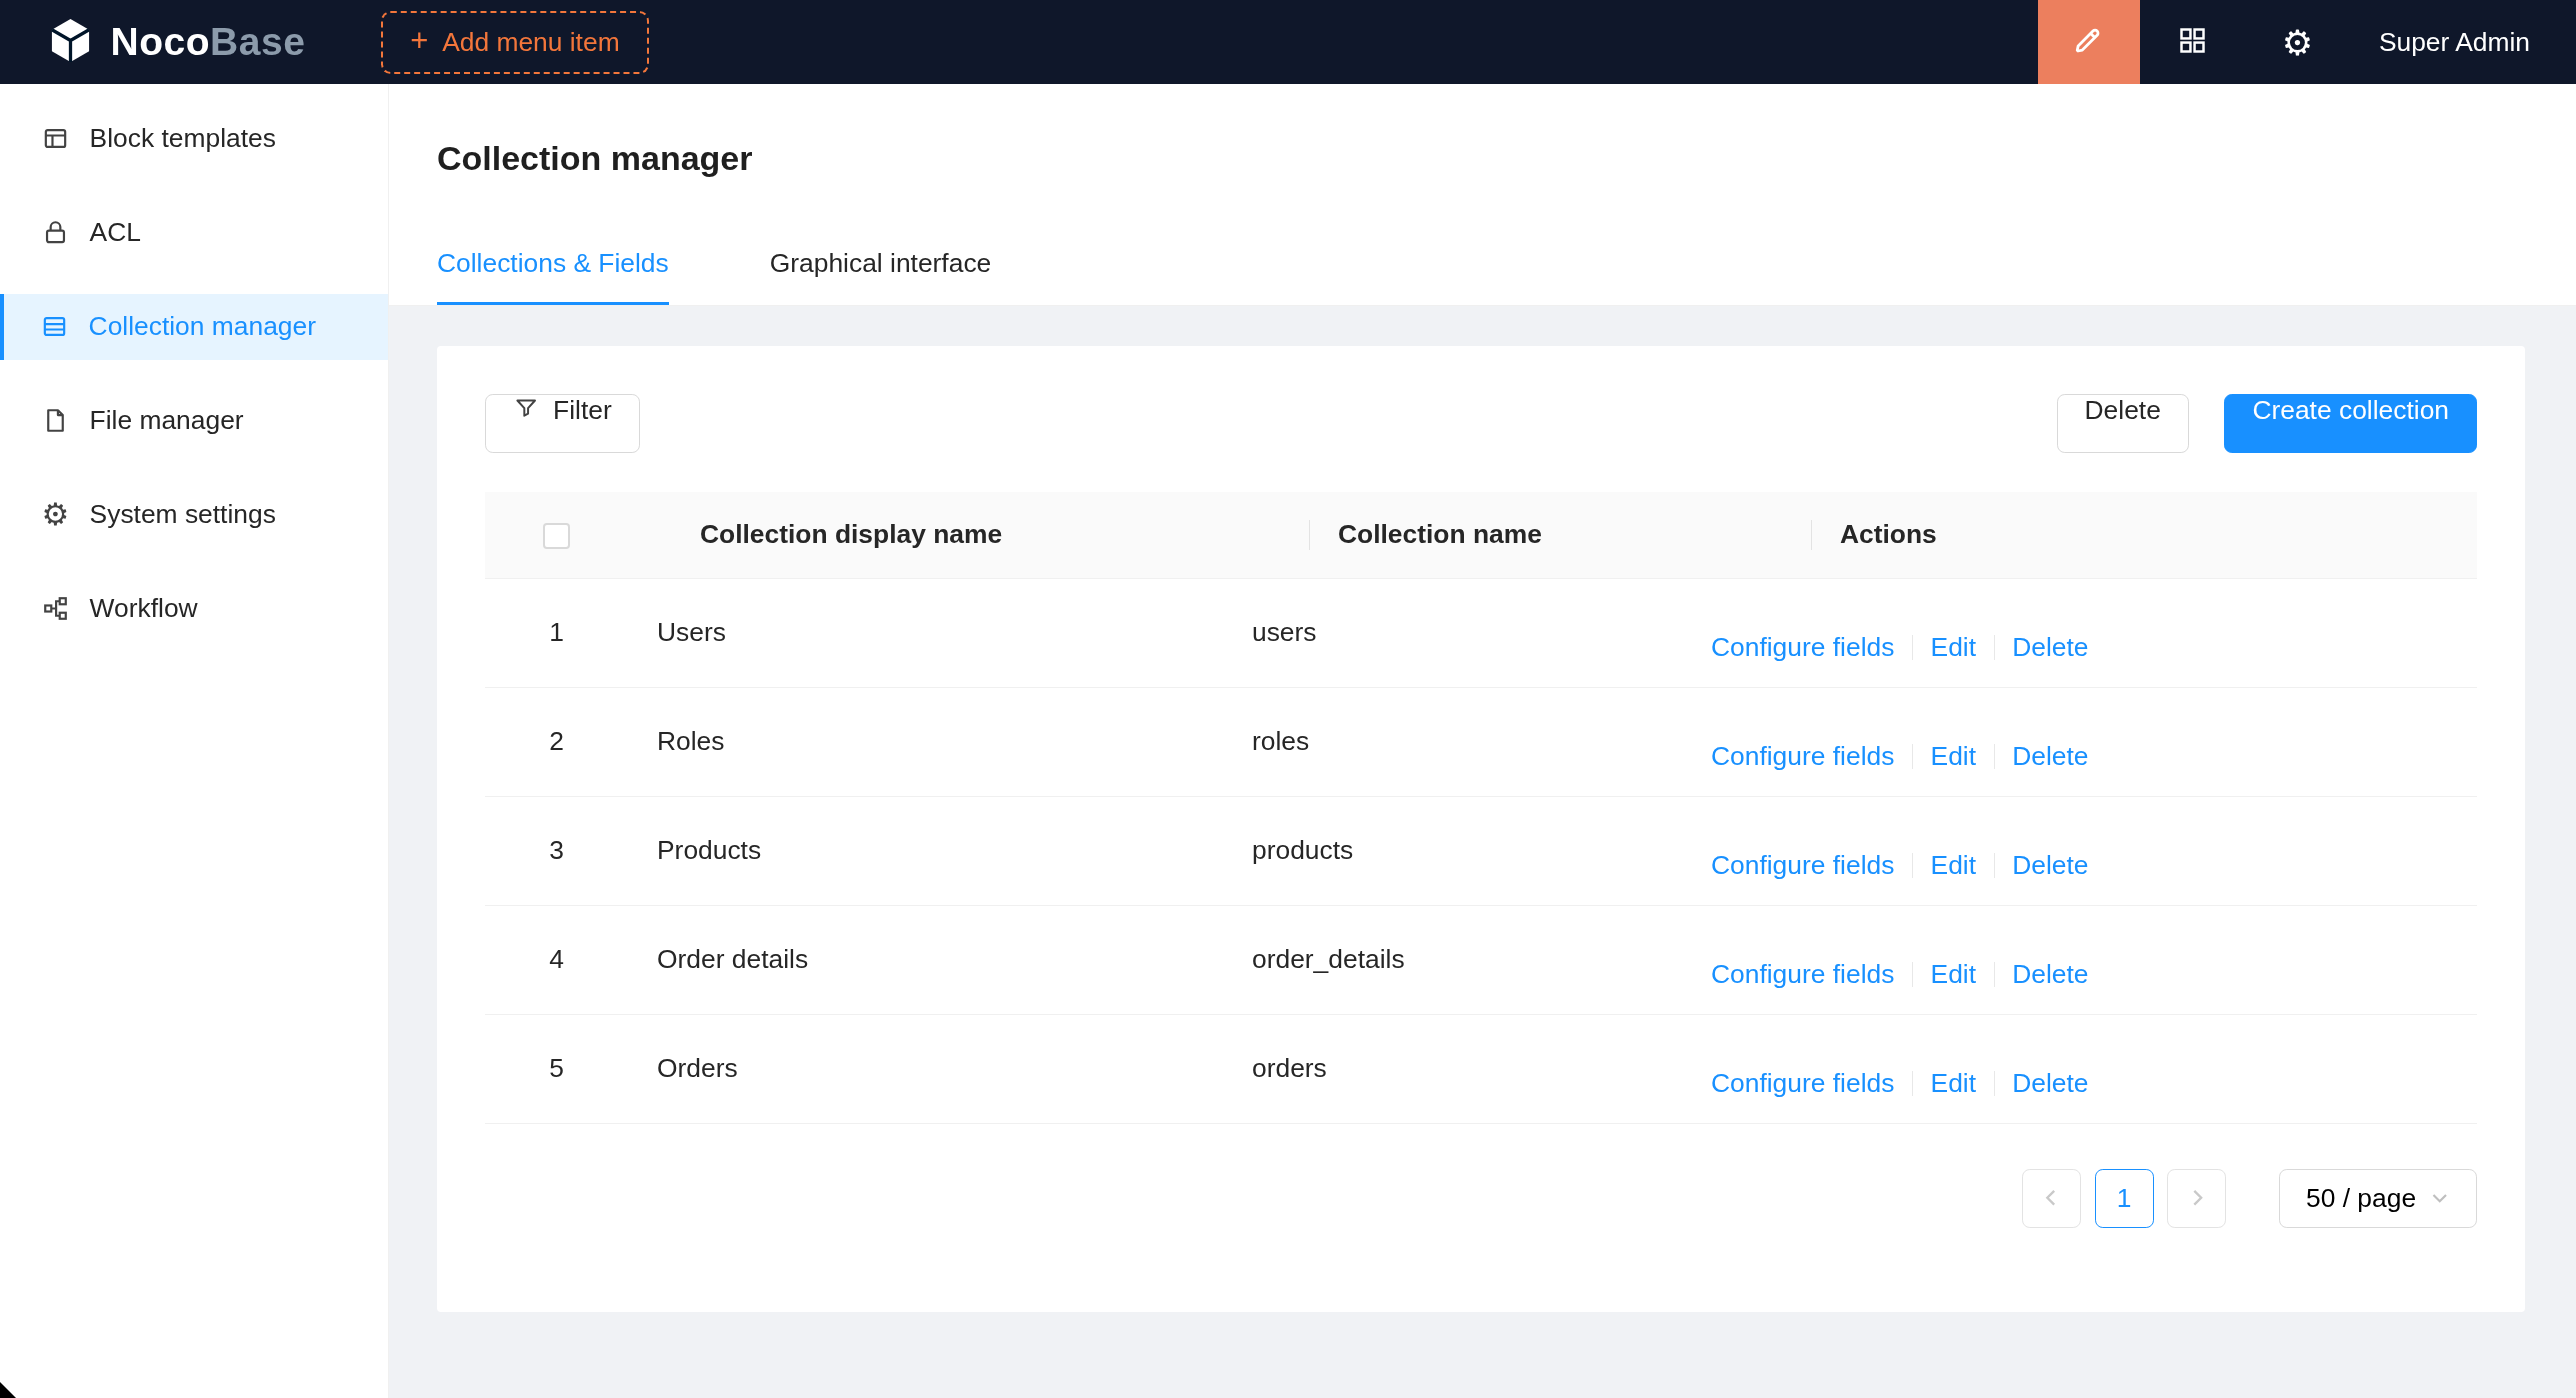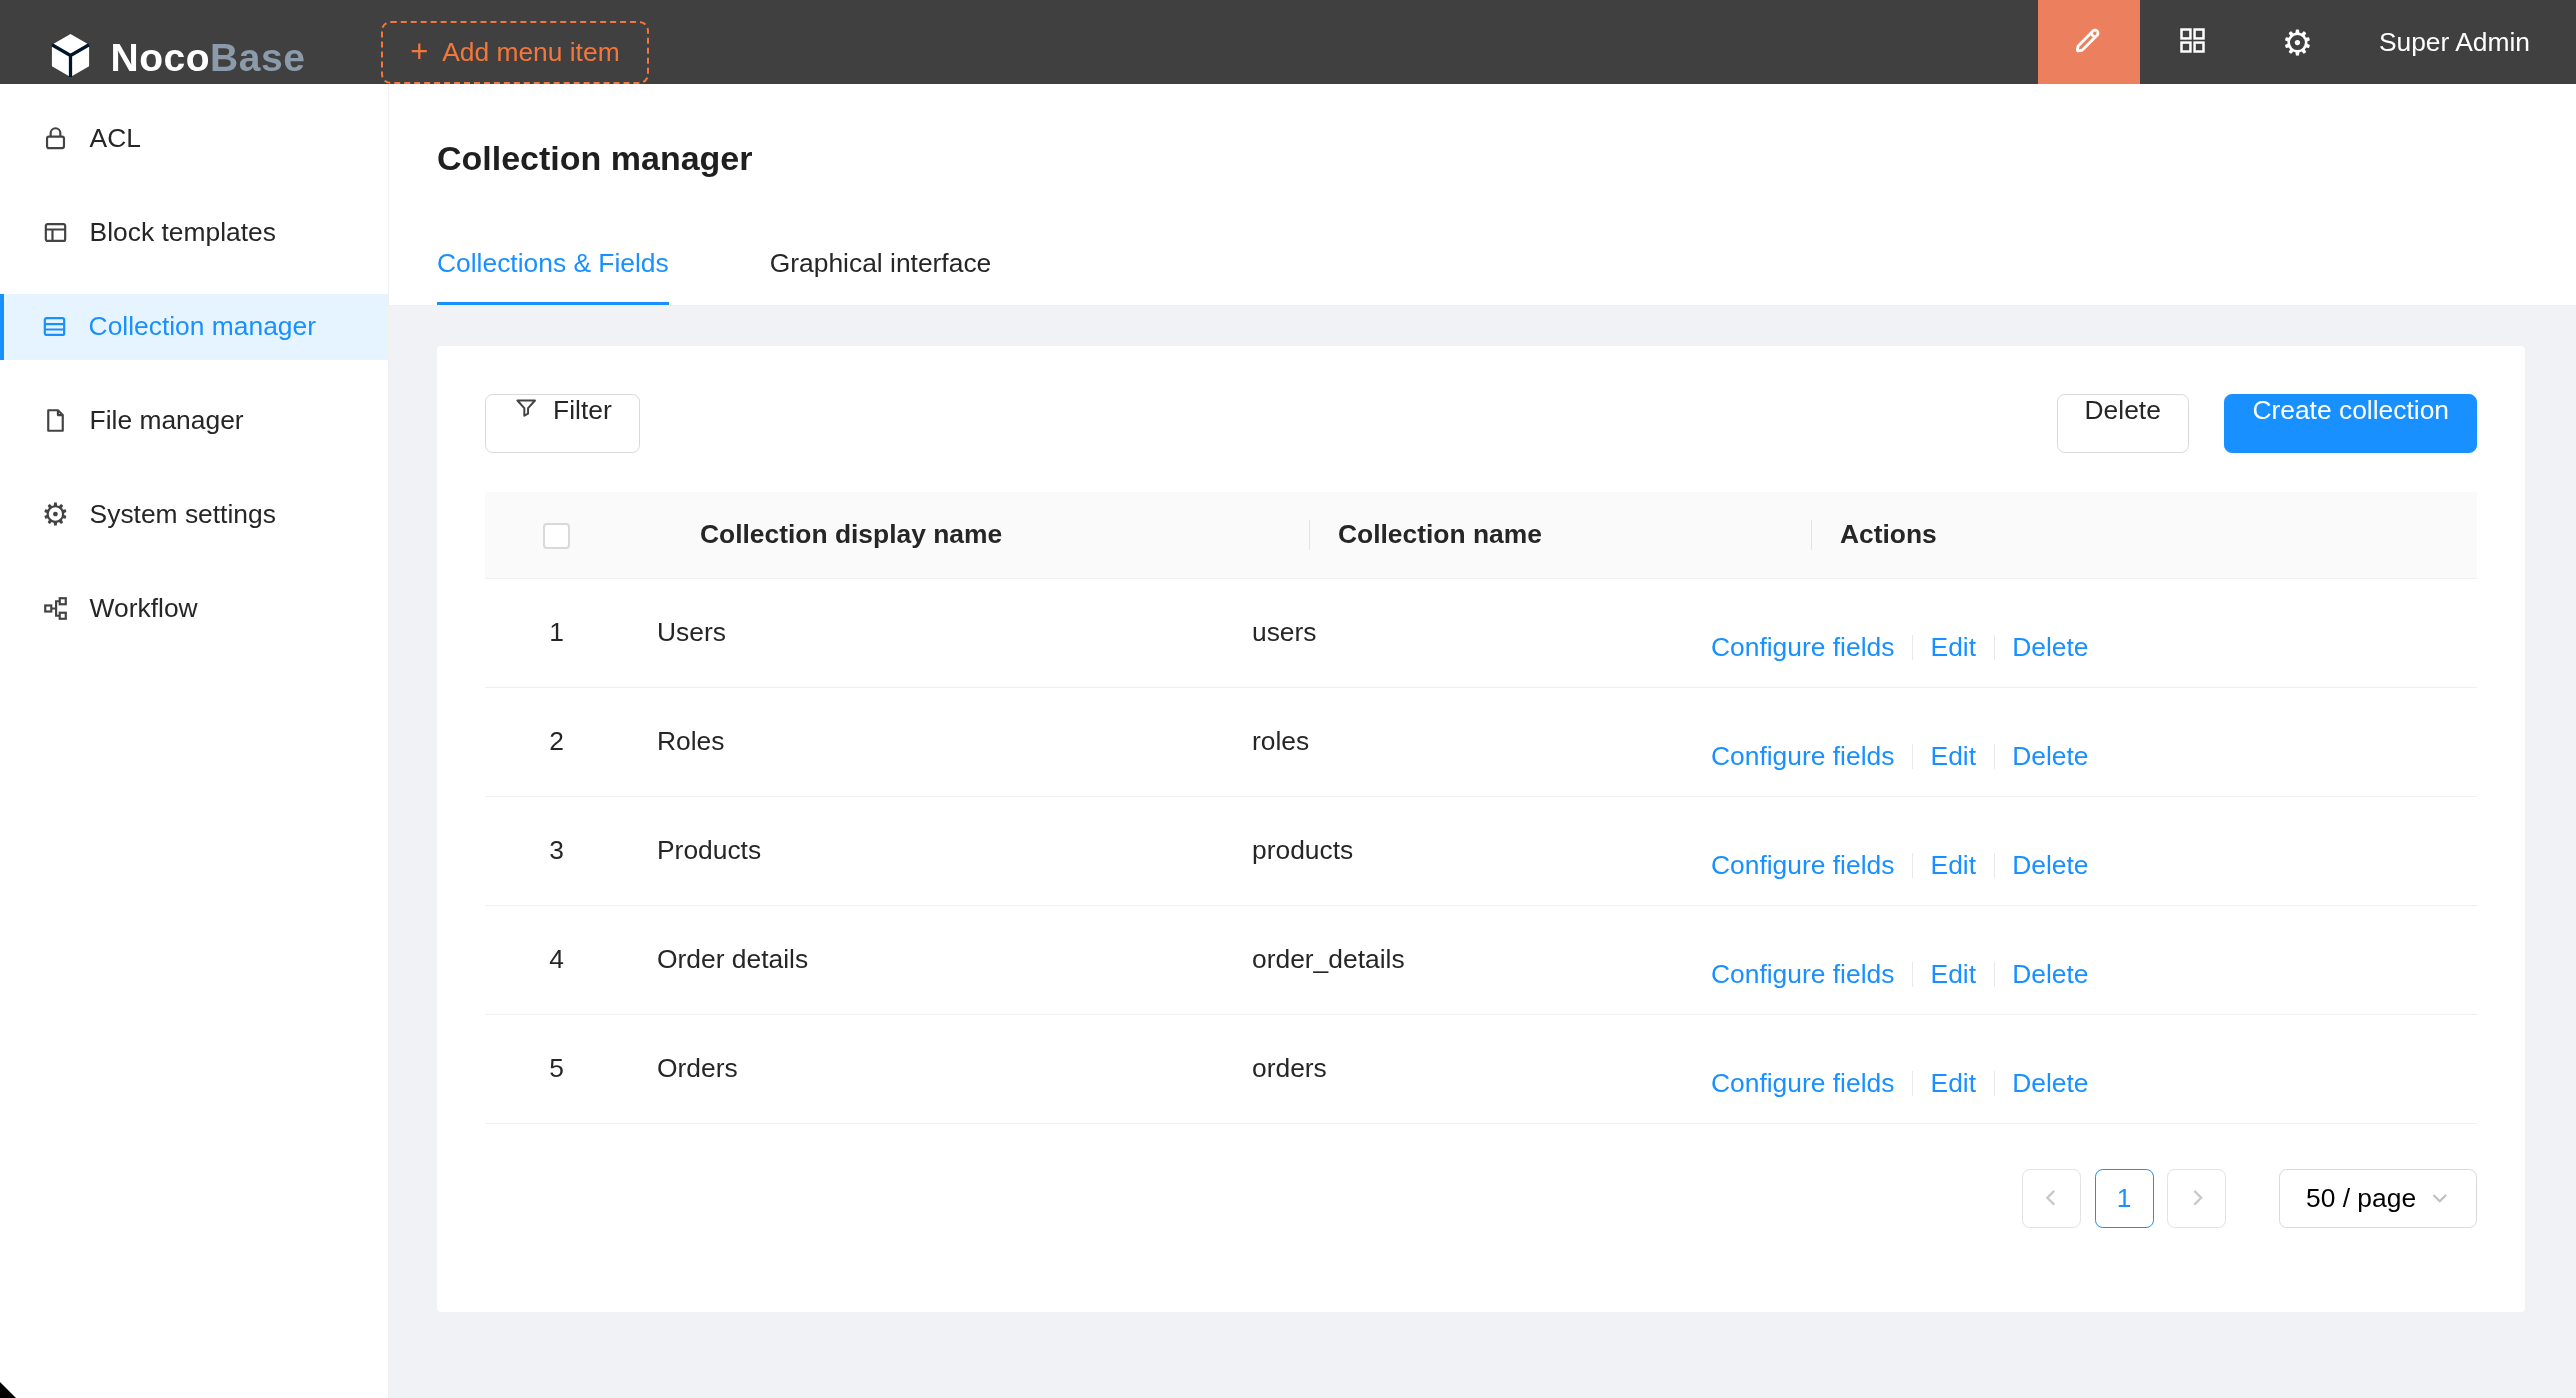--- a/index.html
+++ b/index.html
@@ -7,21 +7,21 @@
   html,body { margin:0; padding:0; }
   body {
     width:2576px; height:1399px; overflow:hidden; position:relative;
     font-family:"Liberation Sans", sans-serif; color:#262626; background:#fff;
   }
   a { text-decoration:none; }
 
   
   .header {
     position:absolute; top:0; left:0; width:2576px; height:84px;
-    background:#404040; display:flex; align-items:flex-end; z-index:5;
+    background:#0f172a; display:flex; align-items:center; z-index:5;
   }
   .logo { display:flex; align-items:center; gap:15.6px; padding-left:46px; cursor:pointer; }
   .logo svg { width:49px; height:49px; }
   .brand { font-size:39px; font-weight:700; color:#fff; letter-spacing:0.5px; }
   .brand .brand2 { color:#8c9bab; font-weight:700; }
   .add-menu {
     margin-left:76px; height:63px; padding:0 27px; display:flex; align-items:center; gap:13.7px;
     background:transparent; border:2px dashed #f3763b; border-radius:9.8px;
     color:#f3763b; font-size:26.4px; font-family:inherit; cursor:pointer;
   }
@@ -168,35 +168,35 @@
     </div>
     <div class="username">Super Admin</div>
   </div>
 </div>
 
 <div class="sidebar">
 
   <div class="side-item">
     <span class="sicon">
       <svg viewBox="0 0 24 24" fill="none" stroke="currentColor" stroke-width="1.8">
+        <rect x="4" y="5" width="16" height="14" rx="1.5"></rect>
+        <path d="M4 9.5h16M9.5 9.5V19"></path>
+      </svg>
+    </span>
+    <span>Block templates</span>
+  </div>
+
+  <div class="side-item">
+    <span class="sicon">
+      <svg viewBox="0 0 24 24" fill="none" stroke="currentColor" stroke-width="1.8">
         <rect x="5" y="10.5" width="14" height="9.5" rx="1.5"></rect>
         <path d="M8 10.5V7.5a4 4 0 0 1 8 0v3"></path>
       </svg>
     </span>
     <span>ACL</span>
-  </div>
-
-  <div class="side-item">
-    <span class="sicon">
-      <svg viewBox="0 0 24 24" fill="none" stroke="currentColor" stroke-width="1.8">
-        <rect x="4" y="5" width="16" height="14" rx="1.5"></rect>
-        <path d="M4 9.5h16M9.5 9.5V19"></path>
-      </svg>
-    </span>
-    <span>Block templates</span>
   </div>
 
   <div class="side-item active">
     <span class="sicon">
       <svg viewBox="0 0 24 24" fill="none" stroke="currentColor" stroke-width="1.8">
         <rect x="4" y="5" width="16" height="14" rx="1.5"></rect>
         <path d="M4 10h16M4 14.5h16"></path>
       </svg>
     </span>
     <span>Collection manager</span>

